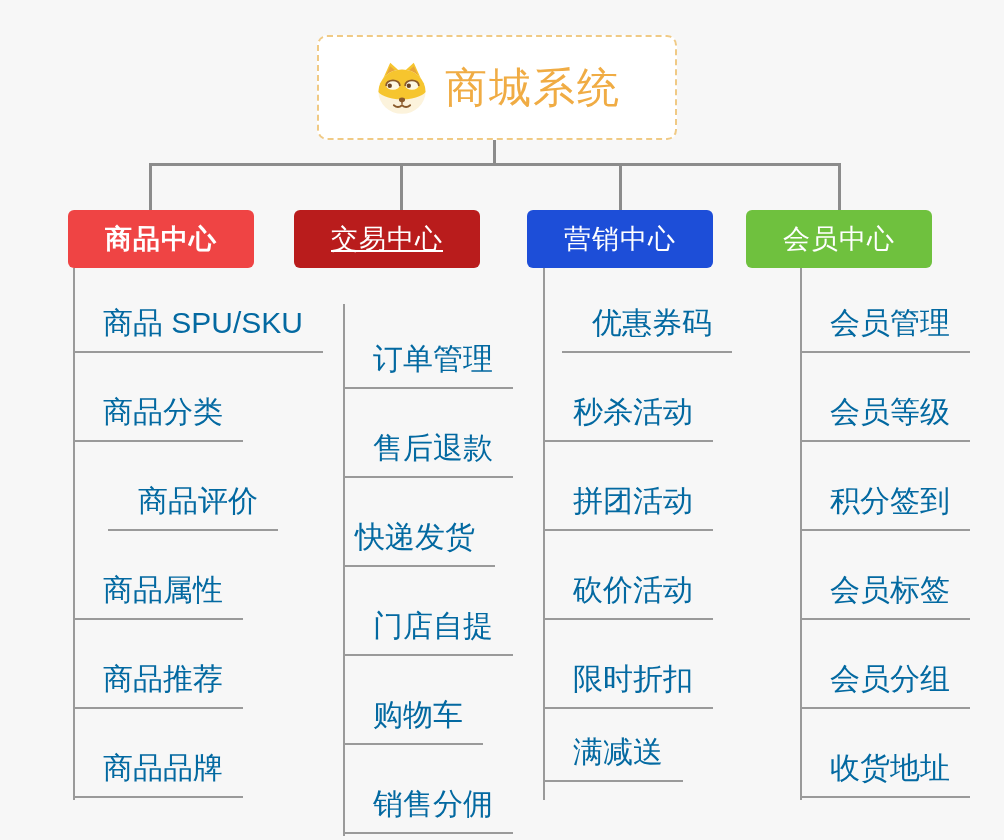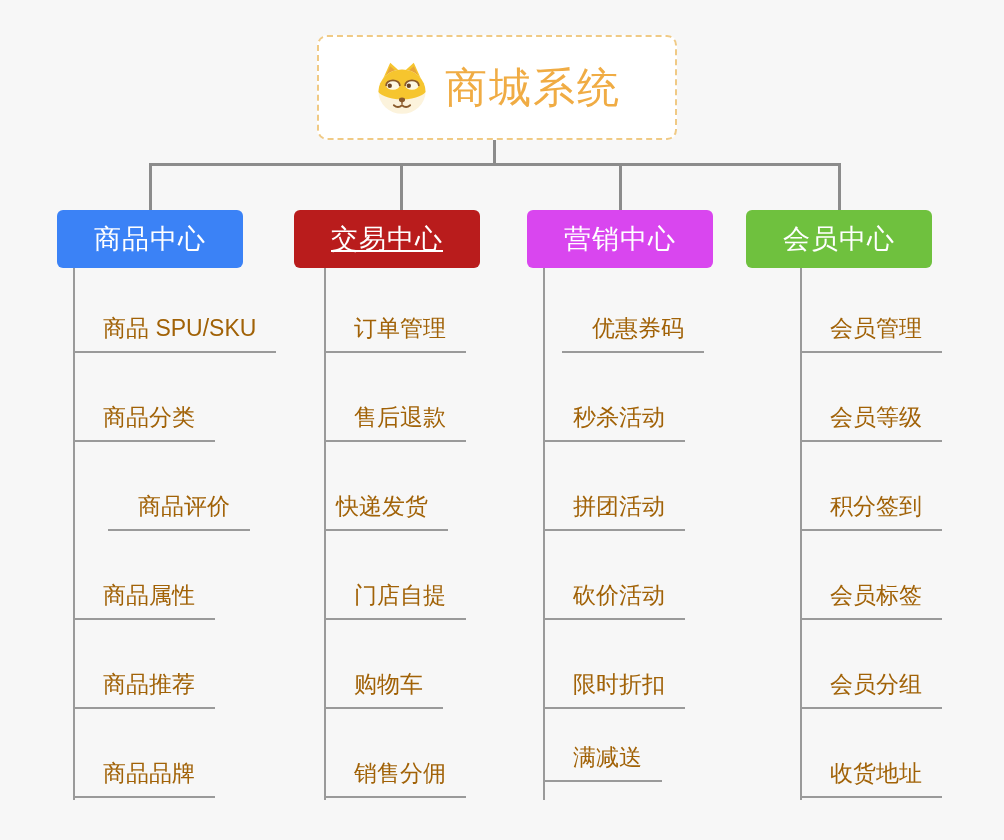--- a/index.html
+++ b/index.html
@@ -45,21 +45,21 @@
   }
 
   
   .branch-column{position:absolute;top:268px;width:230px;height:534px;}
   .trunk{position:absolute;left:0;top:0;width:2px;height:532px;background:var(--line2,#9a9a9a);}
   .leaf{
     position:absolute;left:0;
     transform:translateY(-100%);
     padding:0 20px 7px 30px;
     border-bottom:2px solid var(--line2,#9a9a9a);
-    font-size:23px;color:#a16207;
+    font-size:30px;color:#0369a1;
     white-space:nowrap;
   }
 </style>
 </head>
 <body style="--root-accent: #f0ac44; --line: #8c8c8c; --line2: #9a9a9a; background: rgb(247, 247, 247);">
 
 <div class="canvas">
 
   <div class="root-node">
     <span class="dog">
@@ -88,43 +88,43 @@
       </svg>
     </span>
     <span class="root-title">商城系统</span>
   </div>
 
   <div class="connector root-stem"></div>
   <div class="connector h-line"></div>
 
   <div id="branches">
       <div class="connector stub" style="left: 149px;"></div>
-      <div class="branch-header" style="left: 57px; background: #3b82f6;">商品中心</div>
+      <div class="branch-header" style="left: 68px; background: #ef4444; font-weight: bold;">商品中心</div>
       <div class="branch-column" style="left: 73px;">
         <div class="trunk"></div>
         <div class="leaf" style="top: 85px;">商品 SPU/SKU</div>
         <div class="leaf" style="top: 174px;">商品分类</div>
         <div class="leaf" style="top: 263px; margin-left: 35px;">商品评价</div>
         <div class="leaf" style="top: 352px;">商品属性</div>
         <div class="leaf" style="top: 441px;">商品推荐</div>
         <div class="leaf" style="top: 530px;">商品品牌</div>
       </div>
       <div class="connector stub" style="left: 400px;"></div>
       <div class="branch-header" style="left: 294px; background: #b91c1c; text-decoration: underline;">交易中心</div>
-      <div class="branch-column" style="left: 324px;">
+      <div class="branch-column" style="left: 343px; margin-top: 36px;">
         <div class="trunk"></div>
         <div class="leaf" style="top: 85px;">订单管理</div>
         <div class="leaf" style="top: 174px;">售后退款</div>
         <div class="leaf" style="top: 263px; padding-left: 12px;">快递发货</div>
         <div class="leaf" style="top: 352px;">门店自提</div>
         <div class="leaf" style="top: 441px;">购物车</div>
         <div class="leaf" style="top: 530px;">销售分佣</div>
       </div>
       <div class="connector stub" style="left: 619px;"></div>
-      <div class="branch-header" style="left: 527px; background: #d946ef;">营销中心</div>
+      <div class="branch-header" style="left: 527px; background: #1d4ed8;">营销中心</div>
       <div class="branch-column" style="left: 543px;">
         <div class="trunk"></div>
         <div class="leaf" style="top: 85px; margin-left: 19px;">优惠券码</div>
         <div class="leaf" style="top: 174px;">秒杀活动</div>
         <div class="leaf" style="top: 263px;">拼团活动</div>
         <div class="leaf" style="top: 352px;">砍价活动</div>
         <div class="leaf" style="top: 441px;">限时折扣</div>
         <div class="leaf" style="top: 514px;">满减送</div>
       </div>
       <div class="connector stub" style="left: 838px;"></div>

